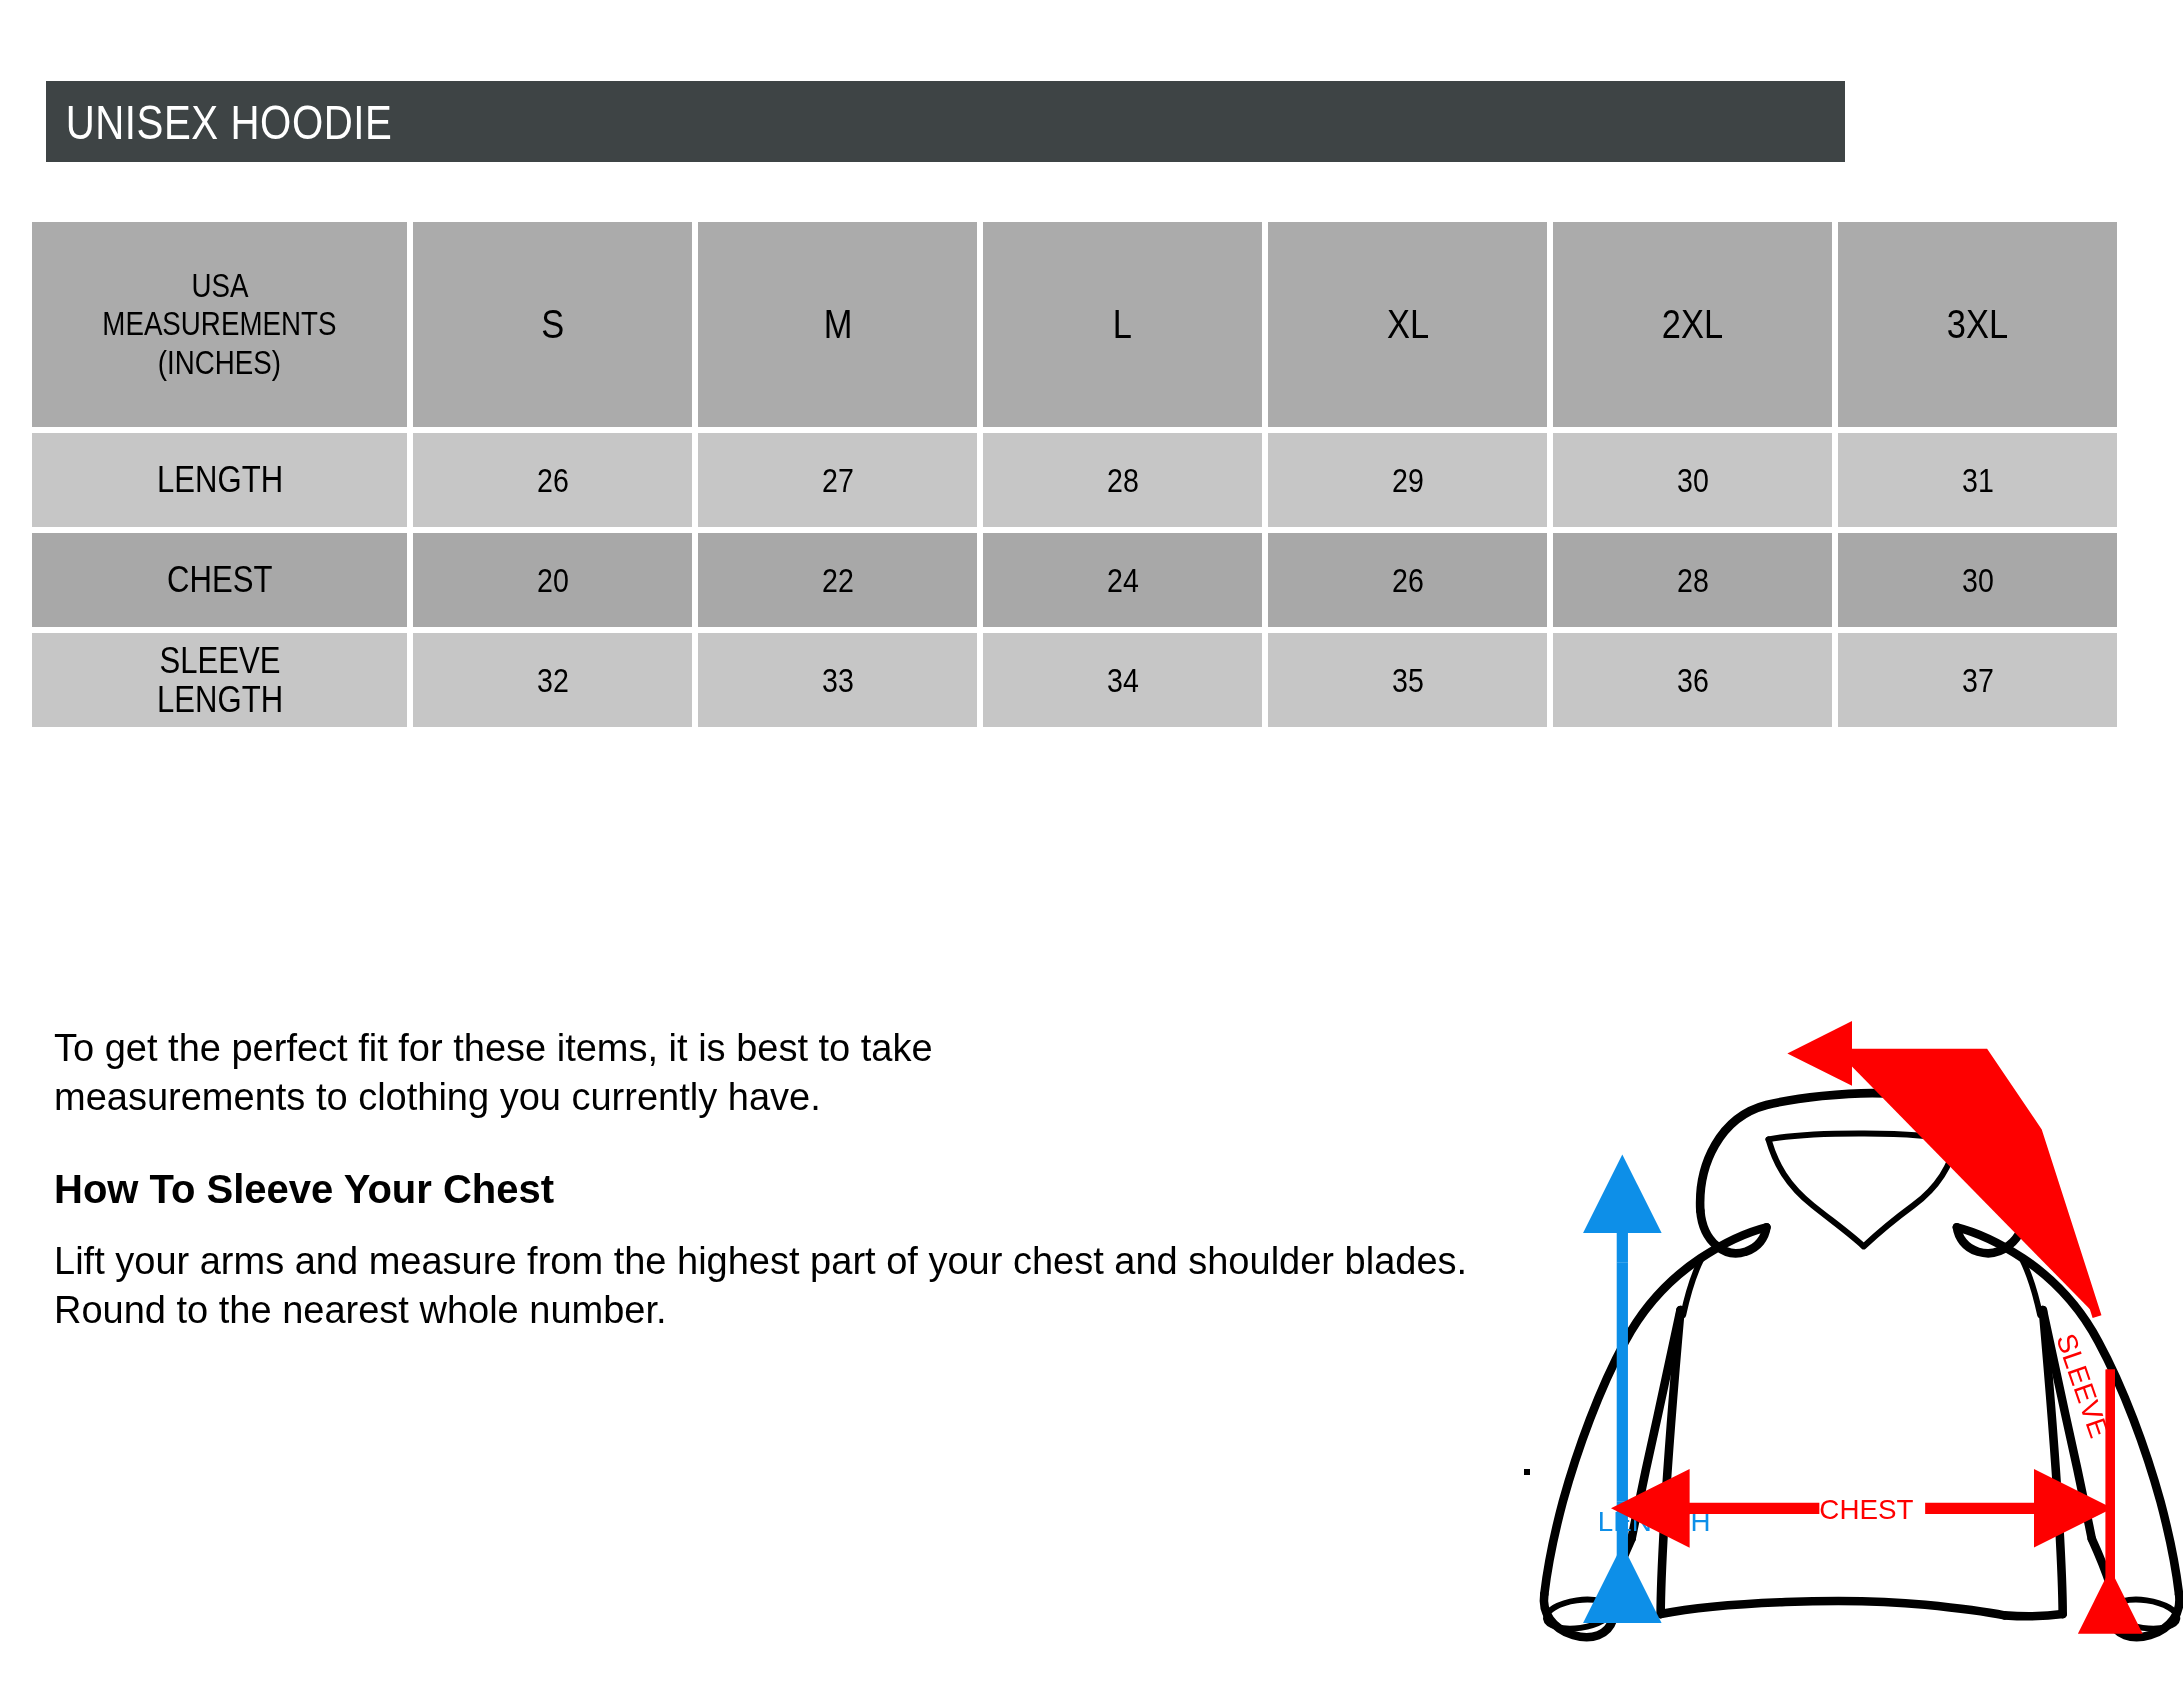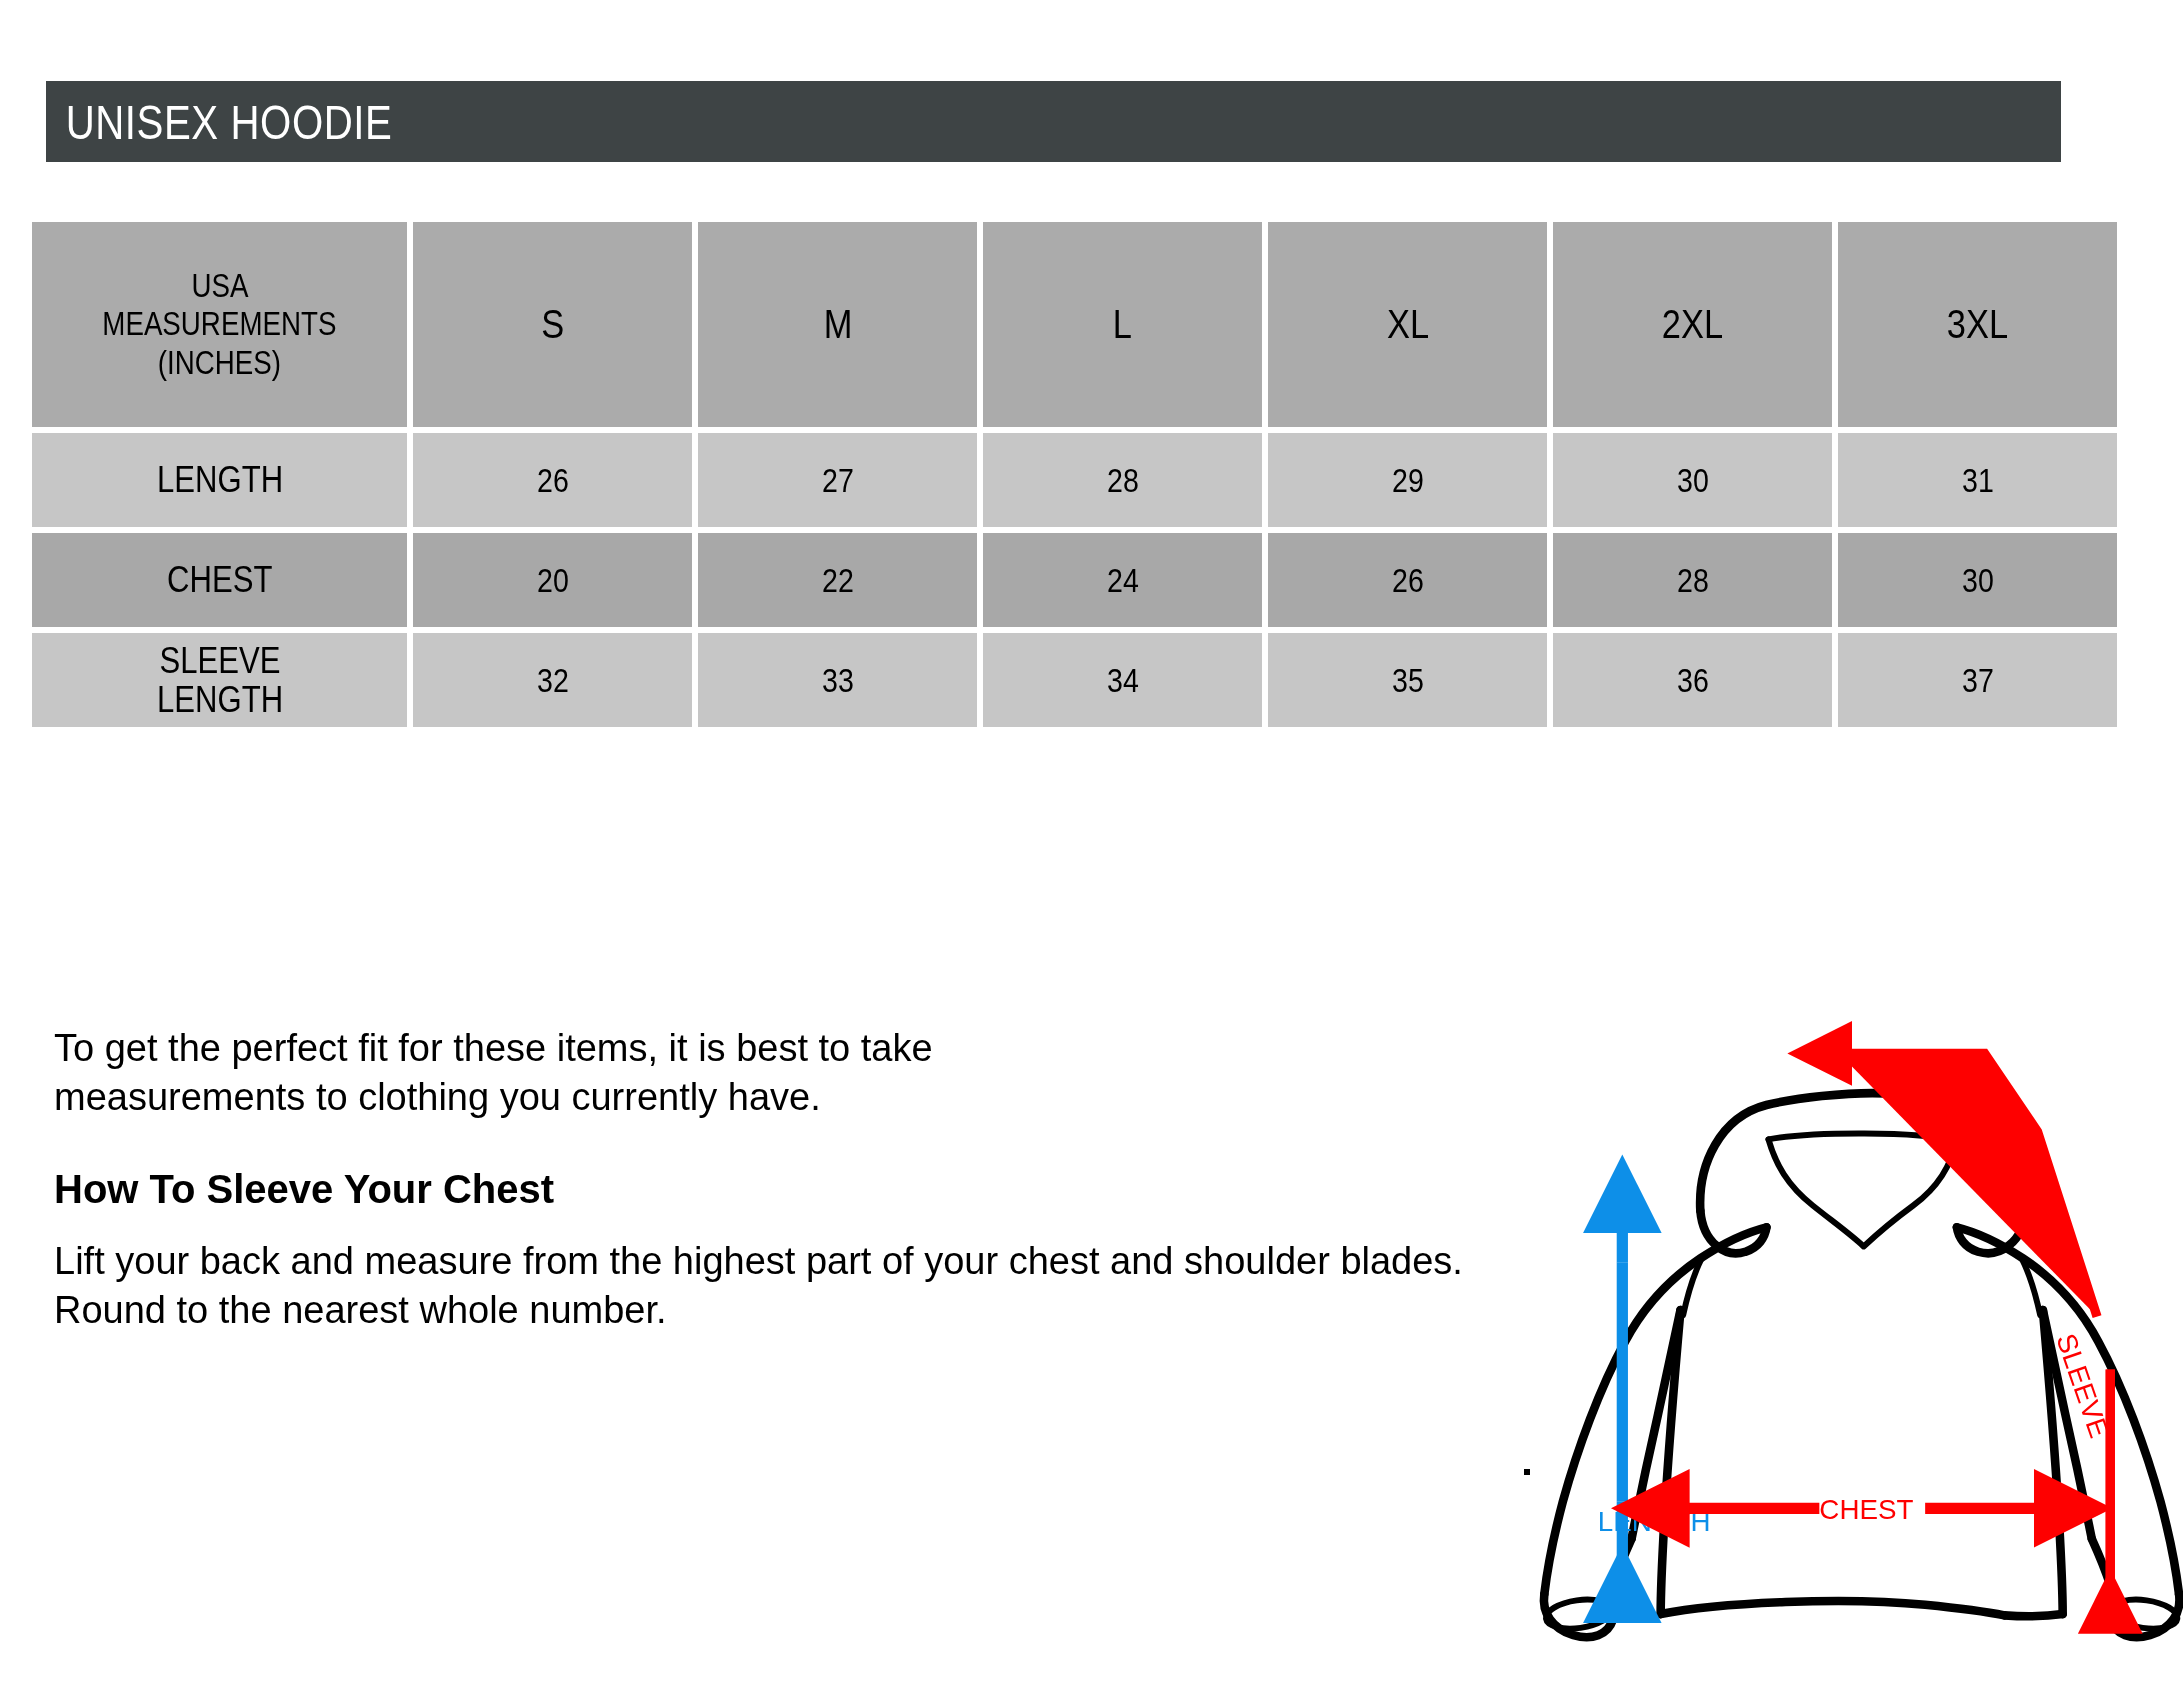--- a/index.html
+++ b/index.html
@@ -14,21 +14,21 @@
     overflow: hidden;
     font-family: "Liberation Sans", sans-serif;
     color: #000000;
   }
 
   
   #title-bar {
     position: absolute;
     left: 46px;
     top: 81px;
-    width: 2015px;
+    width: 1799px;
     height: 81px;
     background: #3e4445;
     display: flex;
     align-items: center;
   }
   #title-text {
     color: #ffffff;
     font-size: 49px;
     letter-spacing: 0.7px;
     padding-left: 24px;
@@ -200,21 +200,21 @@
     </tr>
   </tbody>
 </table>
 
 <div id="copy">
   <p class="para">To get the perfect fit for these items, it is best to take
 measurements to clothing you currently have.</p>
   <div class="gap-a"></div>
   <p class="heading">How To Sleeve Your Chest</p>
   <div class="gap-b"></div>
-  <p class="para">Lift your back and measure from the highest part of your chest and shoulder blades.
+  <p class="para">Lift your arms and measure from the highest part of your chest and shoulder blades.
 Round to the nearest whole number.</p>
   <div class="gap-c"></div>
   <div class="gap-d"></div>
 </div>
 <div id="stray-dot"></div>
 
 <div id="diagram">
   <svg viewBox="0 0 1030 1040" xmlns="http://www.w3.org/2000/svg">
     <defs>
       <marker id="arrowRedL" markerWidth="7" markerHeight="7" refX="5.6" refY="3.5" orient="auto">

